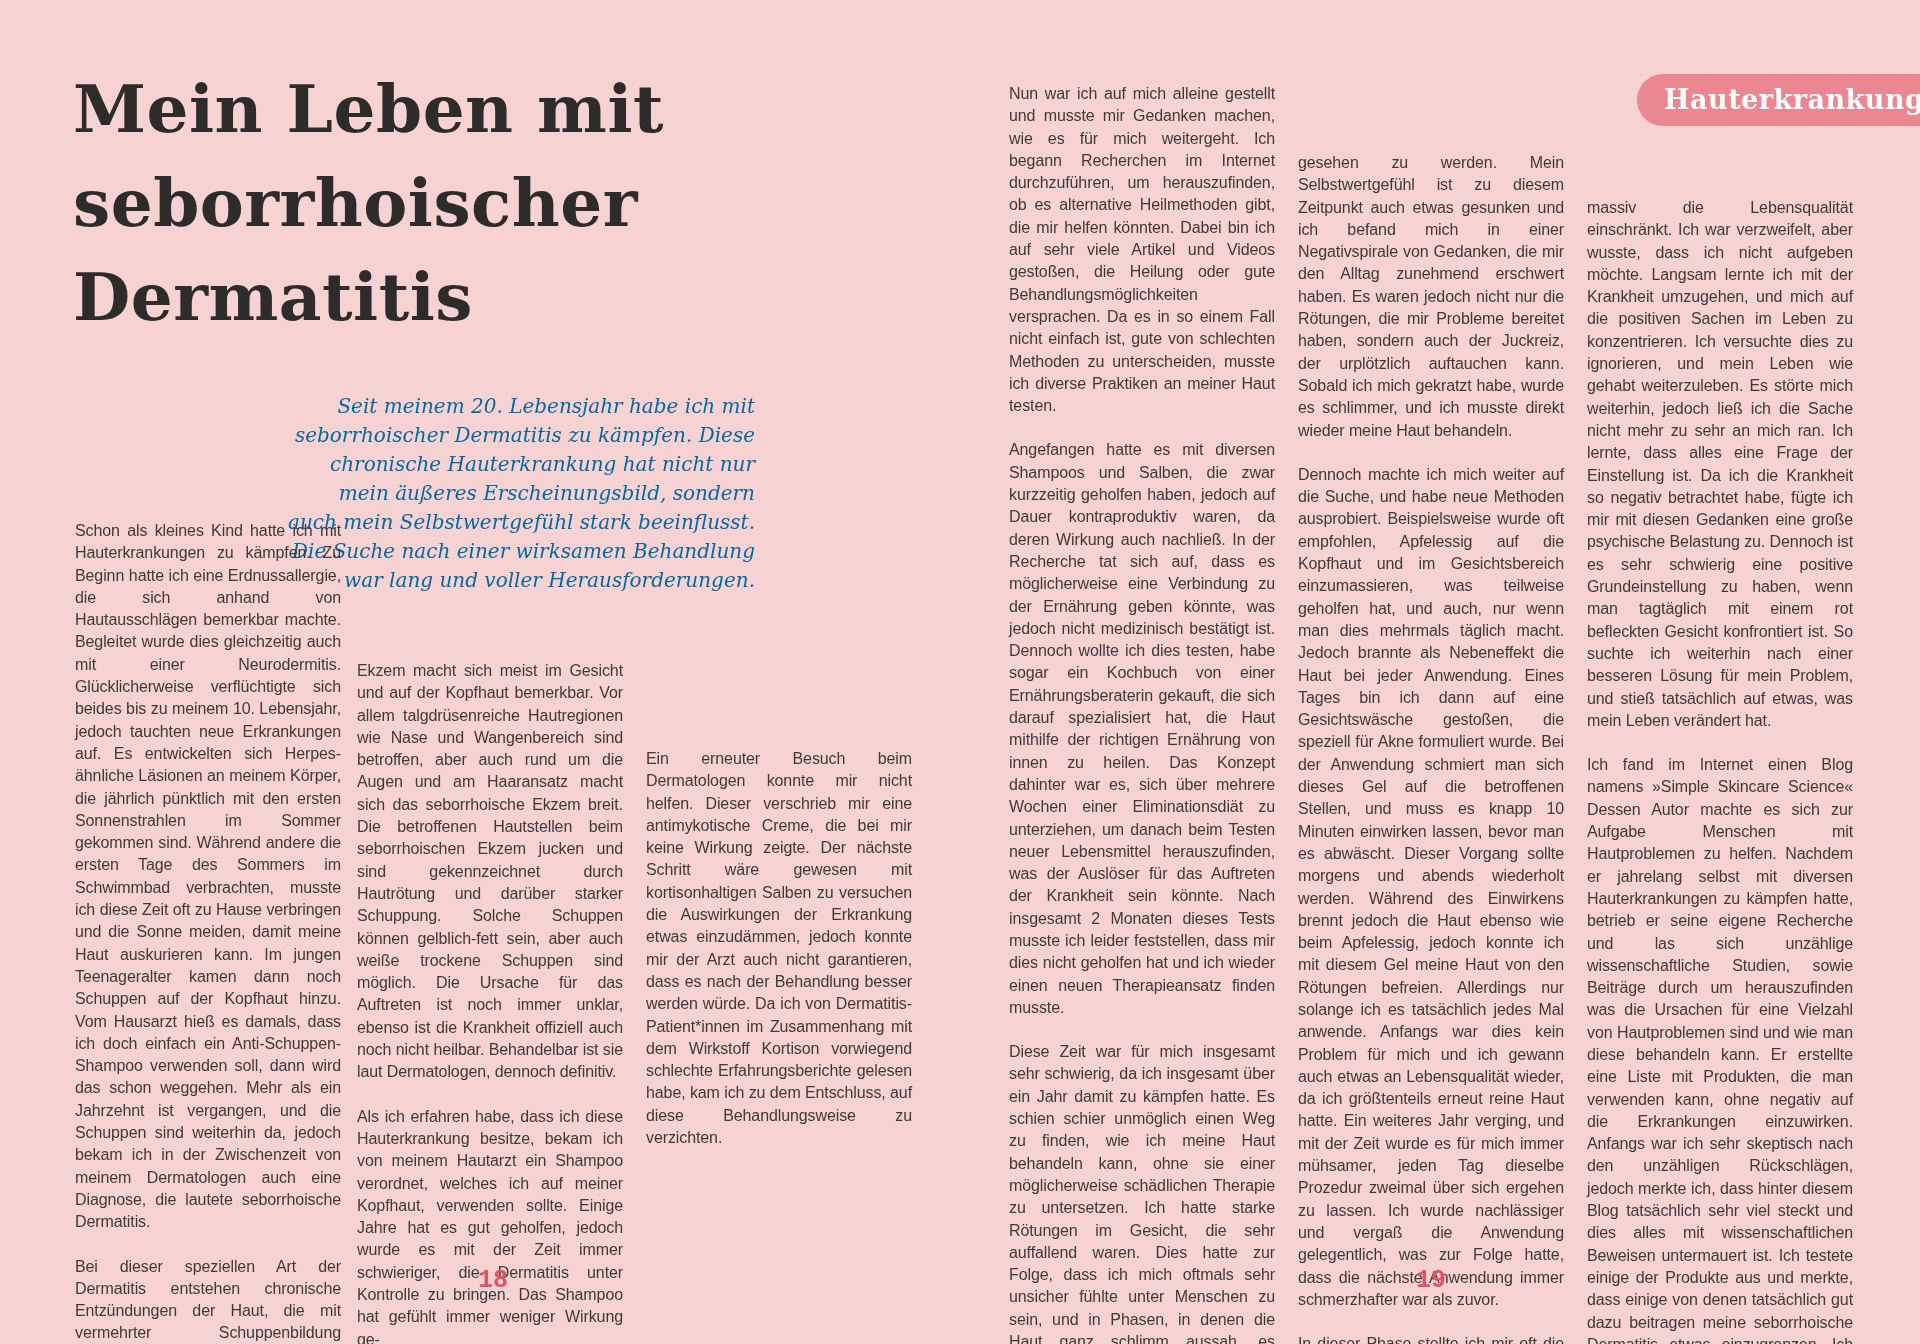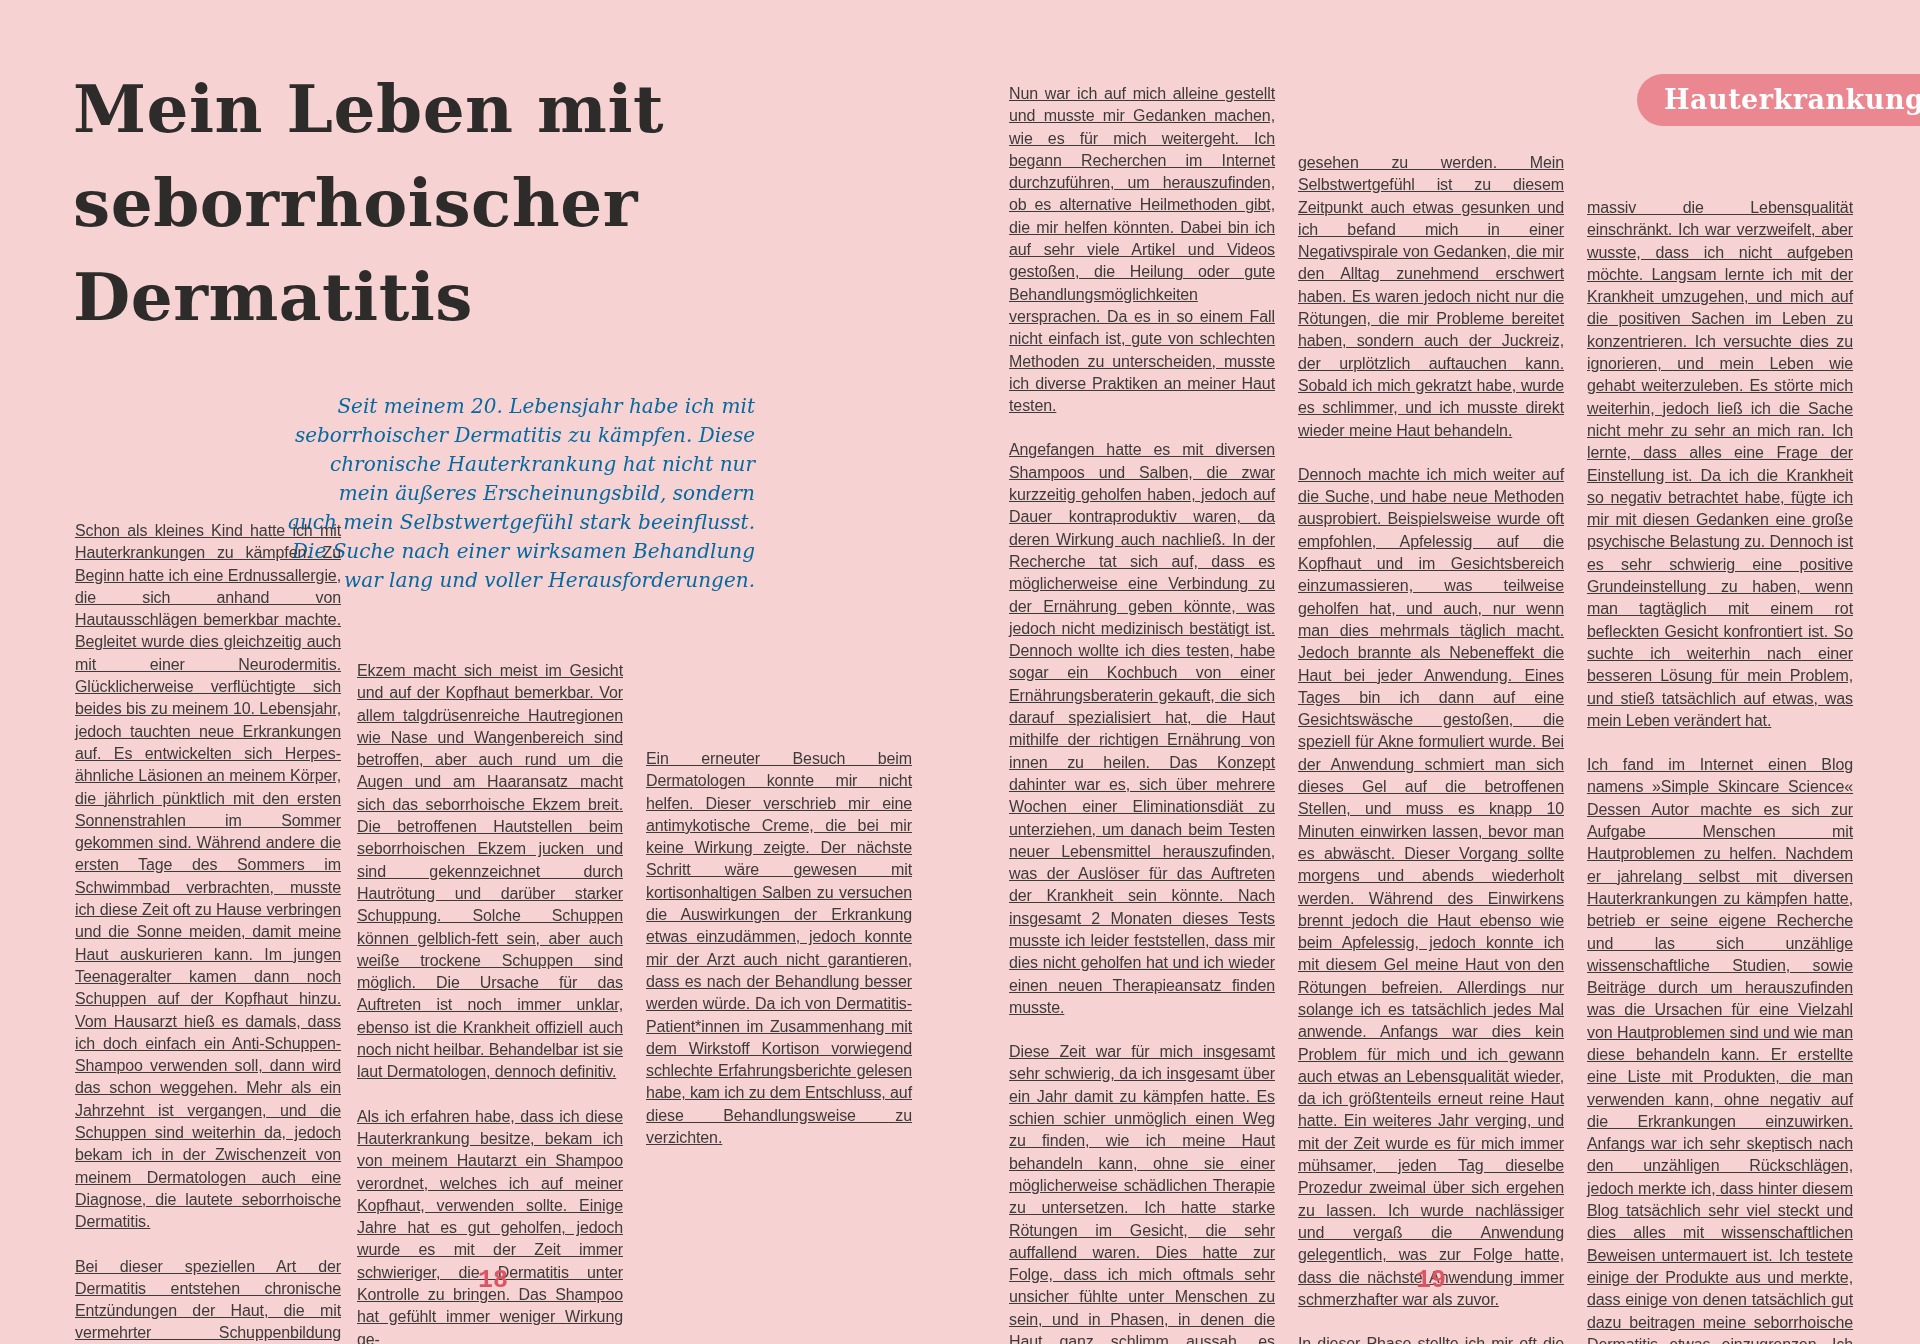--- a/index.html
+++ b/index.html
@@ -47,21 +47,21 @@
     position: absolute;
     width: 266px;
     color: var(--body);
     font-size: 16px;
     line-height: 22.3px;
     letter-spacing: -0.1px;
     text-align: justify;
     hyphens: auto;
     -webkit-hyphens: auto;
   }
-  .col p { margin: 0 0 22px 0; text-decoration: underline; }
+  .col p { margin: 0 0 22px 0; }
   .col-l1 { left: 75px;   top: 520px; }
   .col-l2 { left: 357px;  top: 660px; }
   .col-l3 { left: 646px;  top: 748px; }
   .col-r1 { left: 1009px; top: 83px;  }
   .col-r2 { left: 1298px; top: 152px; }
   .col-r3 { left: 1587px; top: 197px; }
   .badge {
     position: absolute;
     left: 1637px;
     top: 74px;

